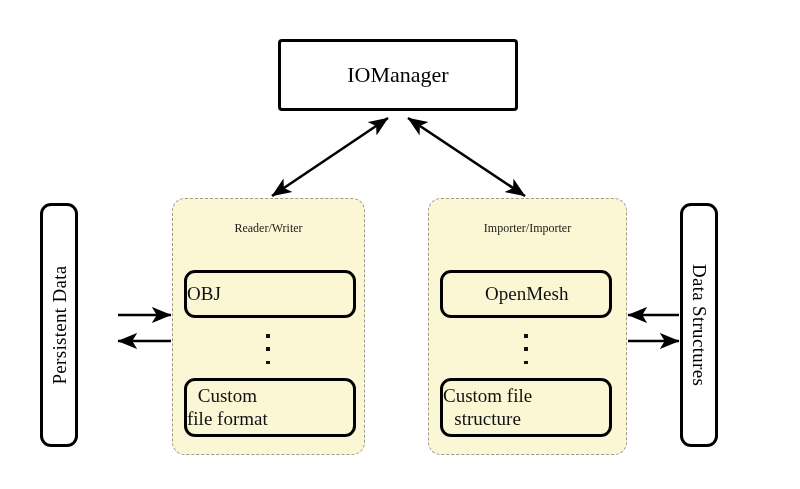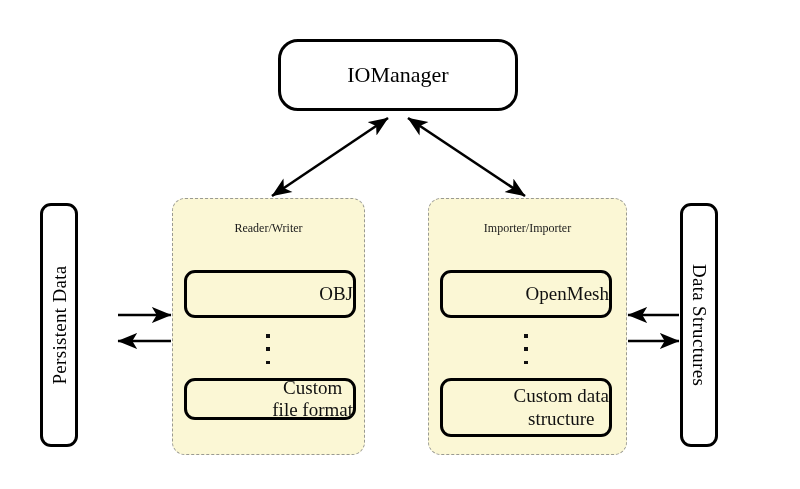--- a/index.html
+++ b/index.html
@@ -22,21 +22,21 @@
     box-sizing: border-box;
     display: flex;
     align-items: center;
     justify-content: center;
     text-align: center;
     color: #000000;
   }
 
   .hard-box {
     border: 3px solid #000000;
-    border-radius: 20px;
+    border-radius: 4px;
     background: #ffffff;
   }
 
   .side-box {
     border: 3px solid #000000;
     border-radius: 11px;
     background: #ffffff;
   }
 
   .side-label {
@@ -67,21 +67,21 @@
   }
 
   .inner-box {
     position: absolute;
     box-sizing: border-box;
     border: 3.2px solid #000000;
     border-radius: 11px;
     background: #fbf7d5;
     display: flex;
     align-items: center;
-    justify-content: flex-end;
+    justify-content: flex-start;
     text-align: center;
     line-height: 1.18;
     font-size: 19px;
     color: #111111;
   }
 
   .vdots {
     position: absolute;
     display: flex;
     flex-direction: column;
@@ -135,41 +135,41 @@
   <div class="inner-box" style="left:184px; top:270px; width:172px; height:48px;">
     <span>OBJ</span>
   </div>
 
   <div class="vdots" style="left:262px; top:334px;">
     <i></i>
       <i></i>
       <i></i>
   </div>
 
-  <div class="inner-box" style="left:184px; top:378px; width:172px; height:42px;">
+  <div class="inner-box" style="left:184px; top:378px; width:172px; height:59px;">
     <span style="white-space:pre-line;">Custom
 file format</span>
   </div>
 
   <div class="group-box" style="left:428px; top:198px; width:199px; height:257px;">
   </div>
   <div class="group-title" style="left:428px; top:221px; width:199px;">Importer/Importer</div>
 
-  <div class="inner-box" style="left:440px; top:270px; width:172px; height:48px;">
+  <div class="inner-box" style="left:440px; top:270px; width:172px; height:48px;padding-left:42px;">
     <span>OpenMesh</span>
   </div>
 
   <div class="vdots" style="left:520px; top:334px;">
     <i></i>
       <i></i>
       <i></i>
   </div>
 
   <div class="inner-box" style="left:440px; top:378px; width:172px; height:59px;">
-    <span style="white-space:pre-line;">Custom data
+    <span style="white-space:pre-line;">Custom file
 structure</span>
   </div>
 
   <svg class="overlay" viewBox="0 0 800 489">
     <defs>
       <marker id="ah" markerWidth="9" markerHeight="9" refX="7.4" refY="3.2" orient="auto" markerUnits="strokeWidth">
         <path d="M0,0.1 L7.6,3.2 L0,6.3 L1.9,3.2 Z" fill="#000000"></path>
       </marker>
       <marker id="ah-start" markerWidth="9" markerHeight="9" refX="0.2" refY="3.2" orient="auto" markerUnits="strokeWidth">
         <path d="M7.6,0.1 L0,3.2 L7.6,6.3 L5.7,3.2 Z" fill="#000000"></path>

